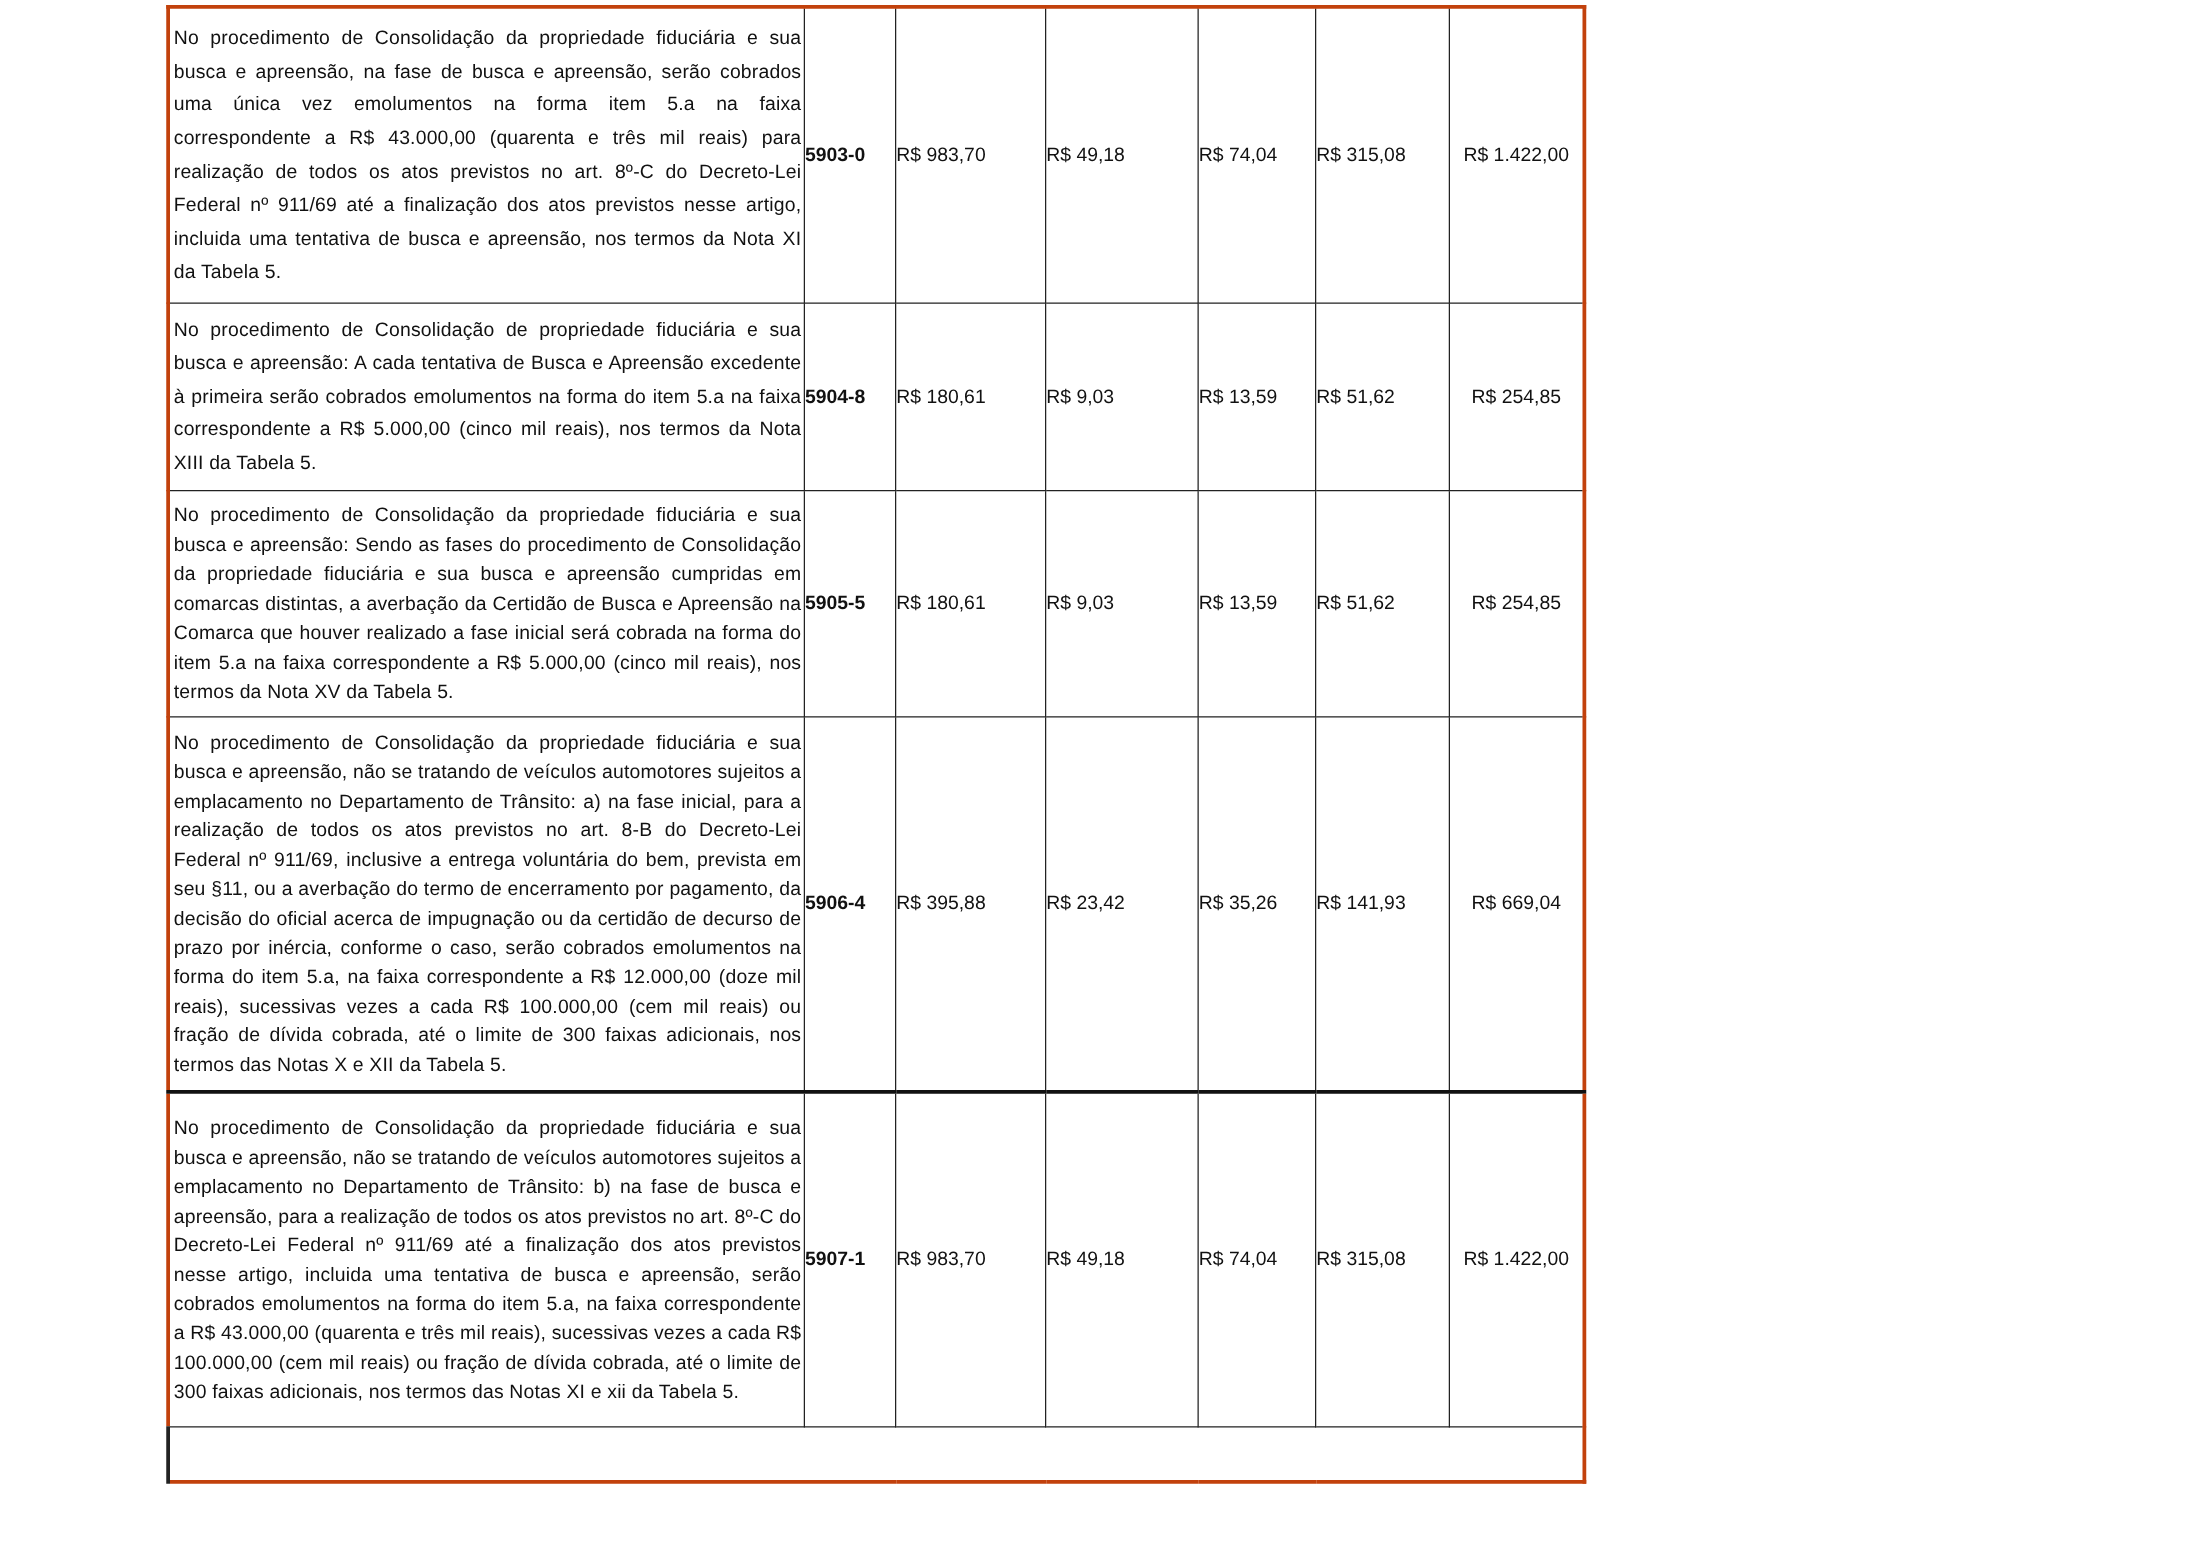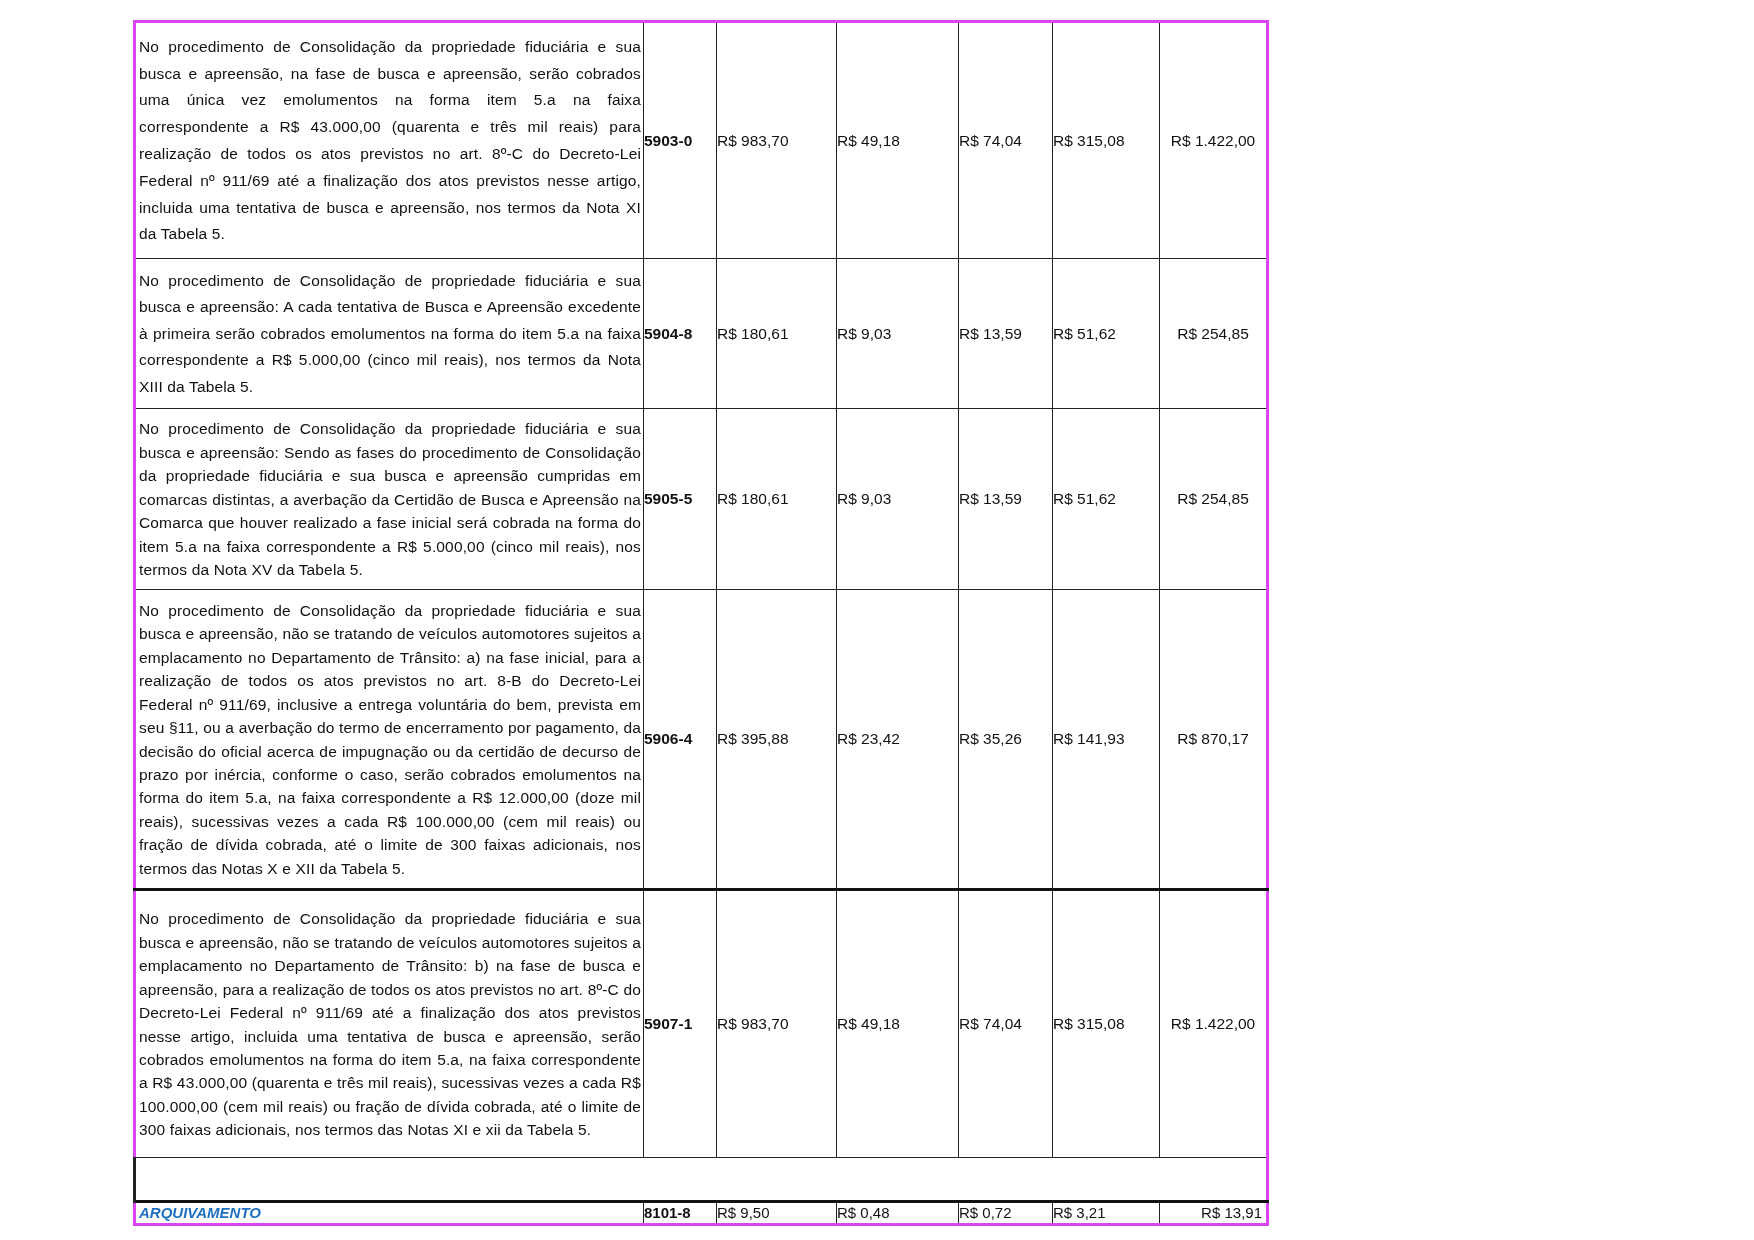--- a/index.html
+++ b/index.html
@@ -1,21 +1,21 @@
 <!DOCTYPE html>
 <html><head>
 <meta charset="utf-8">
 <style>
   html, body { margin:0; padding:0; background:#ffffff; }
   body { width:1754px; height:1240px; position:relative; overflow:hidden;
          font-family:"Liberation Sans", sans-serif; color:#111; }
   table.fees {
-    position:absolute; left:133px; top:20px;
+    position:absolute; left:133px; top:4px;
     border-collapse:collapse; table-layout:fixed;
-    border:3px solid #d946ef;
+    border:3px solid #c2410c;
   }
   table.fees td {
     border:1.5px solid #222; padding:0; vertical-align:middle;
     font-size:15.5px;
   }
   td.desc {
     text-align:justify; padding:1px 2px 0 3px !important;
     letter-spacing:0.15px;
   }
   tr.r1 td.desc { line-height:26.8px; }
@@ -73,37 +73,28 @@
       <td class="val">R$ 51,62</td>
       <td class="total">R$ 254,85</td>
     </tr>
     <tr class="r4" style="height:300px">
       <td class="desc">No procedimento de Consolidação da propriedade fiduciária e sua busca e apreensão, não se tratando de veículos automotores sujeitos a emplacamento no Departamento de Trânsito: a) na fase inicial, para a realização de todos os atos previstos no art. 8-B do Decreto-Lei Federal nº 911/69, inclusive a entrega voluntária do bem, prevista em seu §11, ou a averbação do termo de encerramento por pagamento, da decisão do oficial acerca de impugnação ou da certidão de decurso de prazo por inércia, conforme o caso, serão cobrados emolumentos na forma do item 5.a, na faixa correspondente a R$ 12.000,00 (doze mil reais), sucessivas vezes a cada R$ 100.000,00 (cem mil reais) ou fração de dívida cobrada, até o limite de 300 faixas adicionais, nos termos das Notas X e XII da Tabela 5.</td>
       <td class="code">5906-4</td>
       <td class="val">R$ 395,88</td>
       <td class="val">R$ 23,42</td>
       <td class="val">R$ 35,26</td>
       <td class="val">R$ 141,93</td>
-      <td class="total">R$ 870,17</td>
+      <td class="total">R$ 669,04</td>
     </tr>
     <tr class="r5 thick-top" style="height:268px">
       <td class="desc">No procedimento de Consolidação da propriedade fiduciária e sua busca e apreensão, não se tratando de veículos automotores sujeitos a emplacamento no Departamento de Trânsito: b) na fase de busca e apreensão, para a realização de todos os atos previstos no art. 8º-C do Decreto-Lei Federal nº 911/69 até a finalização dos atos previstos nesse artigo, incluida uma tentativa de busca e apreensão, serão cobrados emolumentos na forma do item 5.a, na faixa correspondente a R$ 43.000,00 (quarenta e três mil reais), sucessivas vezes a cada R$ 100.000,00 (cem mil reais) ou fração de dívida cobrada, até o limite de 300 faixas adicionais, nos termos das Notas XI e xii da Tabela 5.</td>
       <td class="code">5907-1</td>
       <td class="val">R$ 983,70</td>
       <td class="val">R$ 49,18</td>
       <td class="val">R$ 74,04</td>
       <td class="val">R$ 315,08</td>
       <td class="total">R$ 1.422,00</td>
     </tr>
     <tr class="spacer">
       <td class="first" colspan="7"></td>
     </tr>
-    <tr class="arq thick-top">
-      <td class="arq-label">ARQUIVAMENTO</td>
-      <td class="code">8101-8</td>
-      <td class="val">R$ 9,50</td>
-      <td class="val">R$ 0,48</td>
-      <td class="val">R$ 0,72</td>
-      <td class="val">R$ 3,21</td>
-      <td class="total">R$ 13,91</td>
-    </tr>
   </tbody>
 </table>
 
 </body></html>

